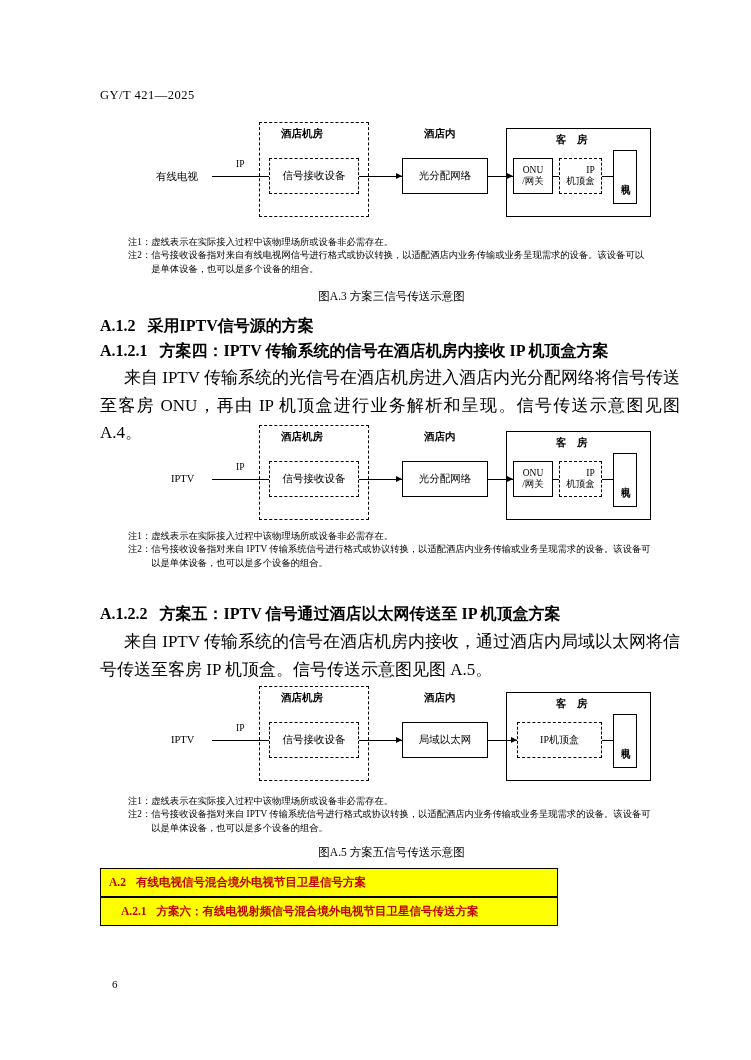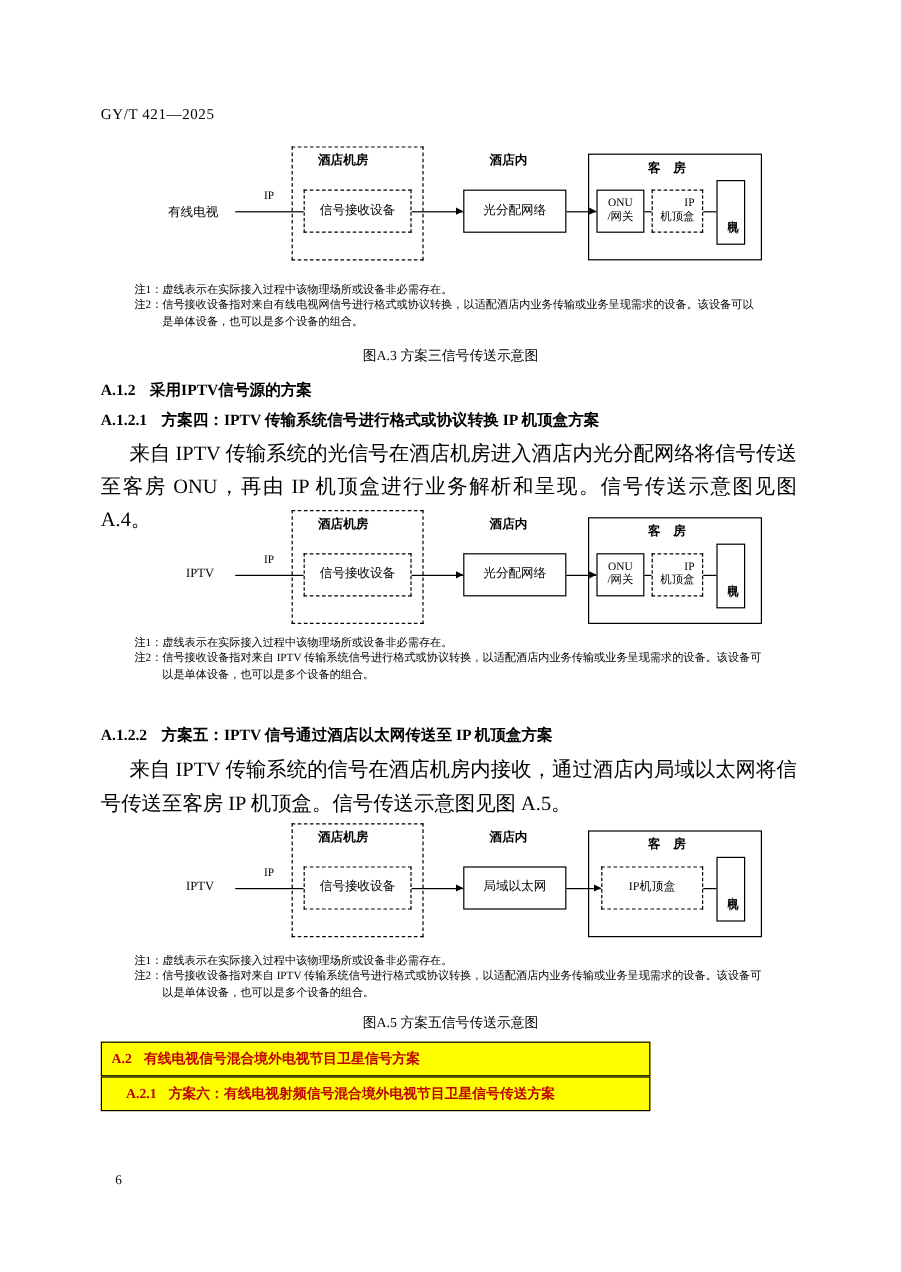--- a/index.html
+++ b/index.html
@@ -10,21 +10,21 @@
   body {
     width: 751px;
     height: 1060px;
     position: relative;
     font-family: "Liberation Serif", serif;
     color: #000;
     overflow: hidden;
   }
   .page {
     position: absolute;
-    left: 0; top: 0;
+    left: 16px; top: 0;
     width: 714px;
     height: 1060px;
   }
   .header {
     position: absolute;
     left: 84px;
     top: 88px;
     font-family: "Liberation Serif", serif;
     font-size: 12.5px;
     letter-spacing: 0.5px;
@@ -84,21 +84,21 @@
     position: absolute;
     font-size: 9.3px;
     line-height: 1.45;
     font-family: "Liberation Serif", serif;
   }
   .notes .nrow { display: flex; }
   .notes .nlab { flex: 0 0 auto; white-space: nowrap; }
   .notes .ntxt { flex: 1 1 auto; }
   .clause {
     position: absolute;
-    font-size: 13px;
+    font-size: 16px;
     font-family: "Liberation Serif", serif;
     white-space: nowrap;
   }
   .clause .num { margin-right: 12px; }
   .para {
     position: absolute;
     font-size: 17px;
     line-height: 1.62;
     font-family: "Liberation Serif", serif;
   }
@@ -173,21 +173,21 @@
     </div>
   </div>
 
   <div class="title-center" style="top:289px;">图A.3    方案三信号传送示意图</div>
 
   <div class="clause" style="left:84px;top:316px;font-weight:bold;">
     <span class="num">A.1.2</span><span>采用IPTV信号源的方案</span>
   </div>
 
   <div class="clause" style="left:84px;top:341px;font-weight:bold;">
-    <span class="num">A.1.2.1</span><span>方案四：IPTV 传输系统信号进行格式或协议转换 IP 机顶盒方案</span>
+    <span class="num">A.1.2.1</span><span>方案四：IPTV 传输系统的信号在酒店机房内接收 IP 机顶盒方案</span>
   </div>
 
   <div class="para" style="left:84px;top:364px;width:580px;text-indent:24px;text-align:justify;">来自 IPTV 传输系统的光信号在酒店机房进入酒店内光分配网络将信号传送至客房 ONU，再由 IP 机顶盒进行业务解析和呈现。信号传送示意图见图 A.4。</div>
 
   <div class="diagram" style="left:0;top:0;width:751px;height:600px;">
 
     <div class="node dashed" style="left:243px;top:425px;width:110px;height:95px;"></div>
     <div class="label" style="left:265px;top:430px;font-weight:bold;">酒店机房</div>
     <div class="node dashed" style="left:253px;top:461px;width:90px;height:36px;">
       <span>信号接收设备</span>

